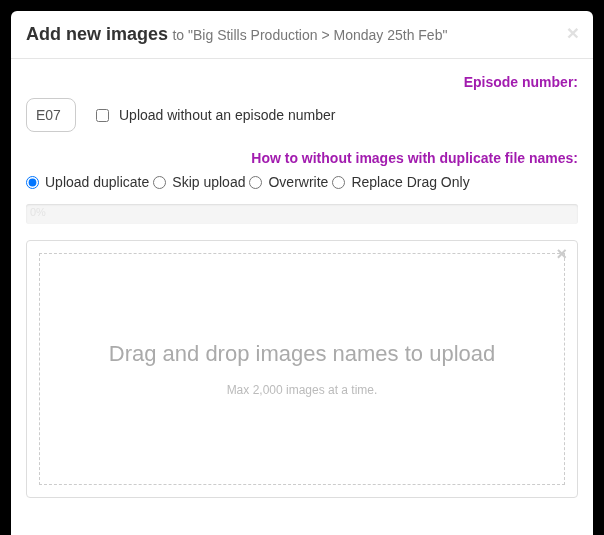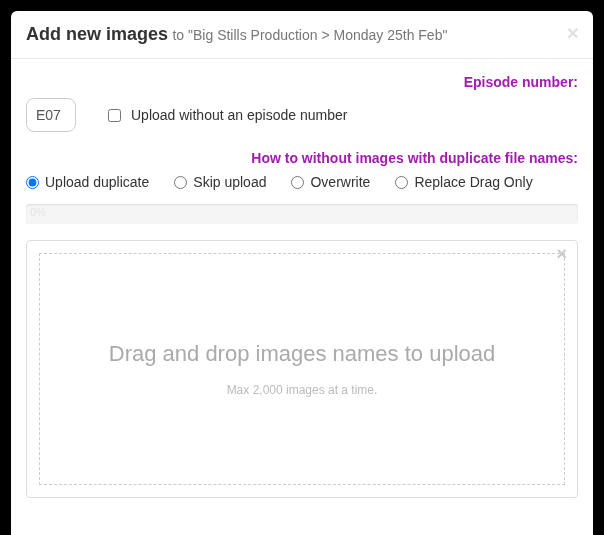--- a/index.html
+++ b/index.html
@@ -75,35 +75,35 @@
       font-size: 14px;
       color: #555;
       border: 1px solid #ccc;
       border-radius: 8px;
       text-align: left;
     }
     .checkbox-wrap {
       display: flex;
       align-items: center;
       gap: 10px;
-      margin-left: 18px;
+      margin-left: 6px;
     }
     .checkbox-wrap input[type="checkbox"] {
       width: 13px;
       height: 13px;
       cursor: pointer;
     }
     .checkbox-label {
       font-size: 14px;
       color: #333;
     }
     .radio-row {
       display: flex;
       align-items: center;
-      gap: 25px;
+      gap: 4px;
       margin-top: 8px;
       margin-bottom: 14px;
     }
     .radio-item {
       display: flex;
       align-items: center;
       gap: 6px;
     }
     .radio-item input[type="radio"] {
       width: 13px;

